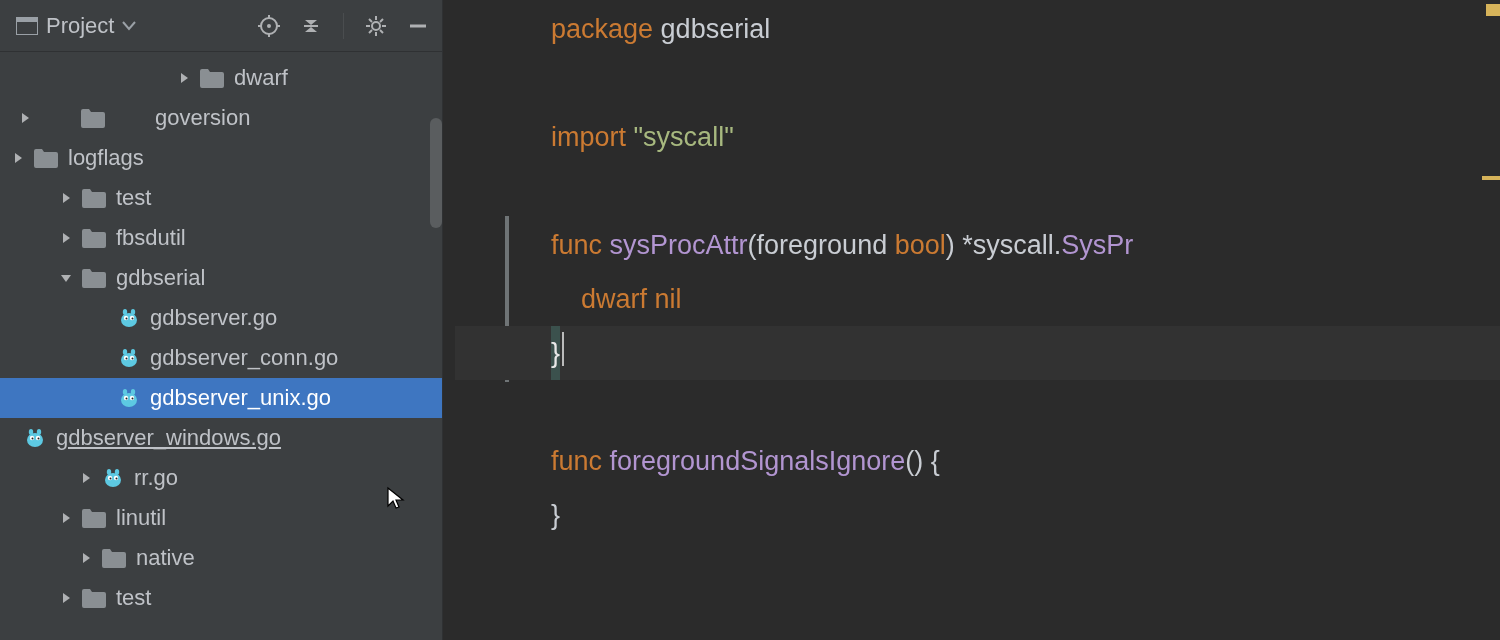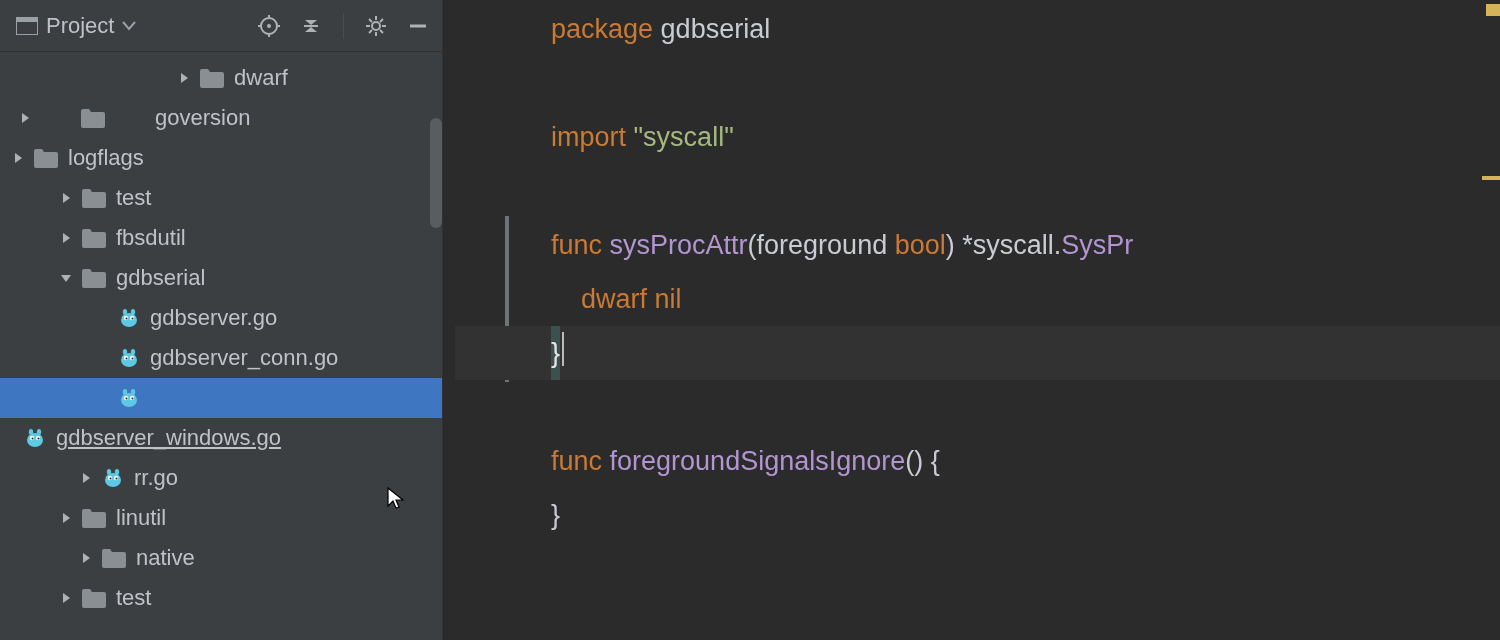--- a/index.html
+++ b/index.html
@@ -242,20 +242,21 @@
               <svg width="22" height="22" viewBox="0 0 22 22">
                 <ellipse cx="11" cy="13" rx="8" ry="7" fill="#5dc9e2"></ellipse>
                 <ellipse cx="7" cy="5" rx="2.2" ry="3" fill="#5dc9e2"></ellipse>
                 <ellipse cx="15" cy="5" rx="2.2" ry="3" fill="#5dc9e2"></ellipse>
                 <circle cx="8" cy="11" r="2.2" fill="#fff"></circle>
                 <circle cx="14" cy="11" r="2.2" fill="#fff"></circle>
                 <circle cx="8.5" cy="11.5" r="1" fill="#222"></circle>
                 <circle cx="14.5" cy="11.5" r="1" fill="#222"></circle>
               </svg>
             </span>
+            <span class="label">gdbserver_unix.go</span>
           </div>
           <div class="row" style=" text-decoration: underline;">
             <span class="arrow"></span>
             <span class="go-ico">
               <svg width="22" height="22" viewBox="0 0 22 22">
                 <ellipse cx="11" cy="13" rx="8" ry="7" fill="#5dc9e2"></ellipse>
                 <ellipse cx="7" cy="5" rx="2.2" ry="3" fill="#5dc9e2"></ellipse>
                 <ellipse cx="15" cy="5" rx="2.2" ry="3" fill="#5dc9e2"></ellipse>
                 <circle cx="8" cy="11" r="2.2" fill="#fff"></circle>
                 <circle cx="14" cy="11" r="2.2" fill="#fff"></circle>

